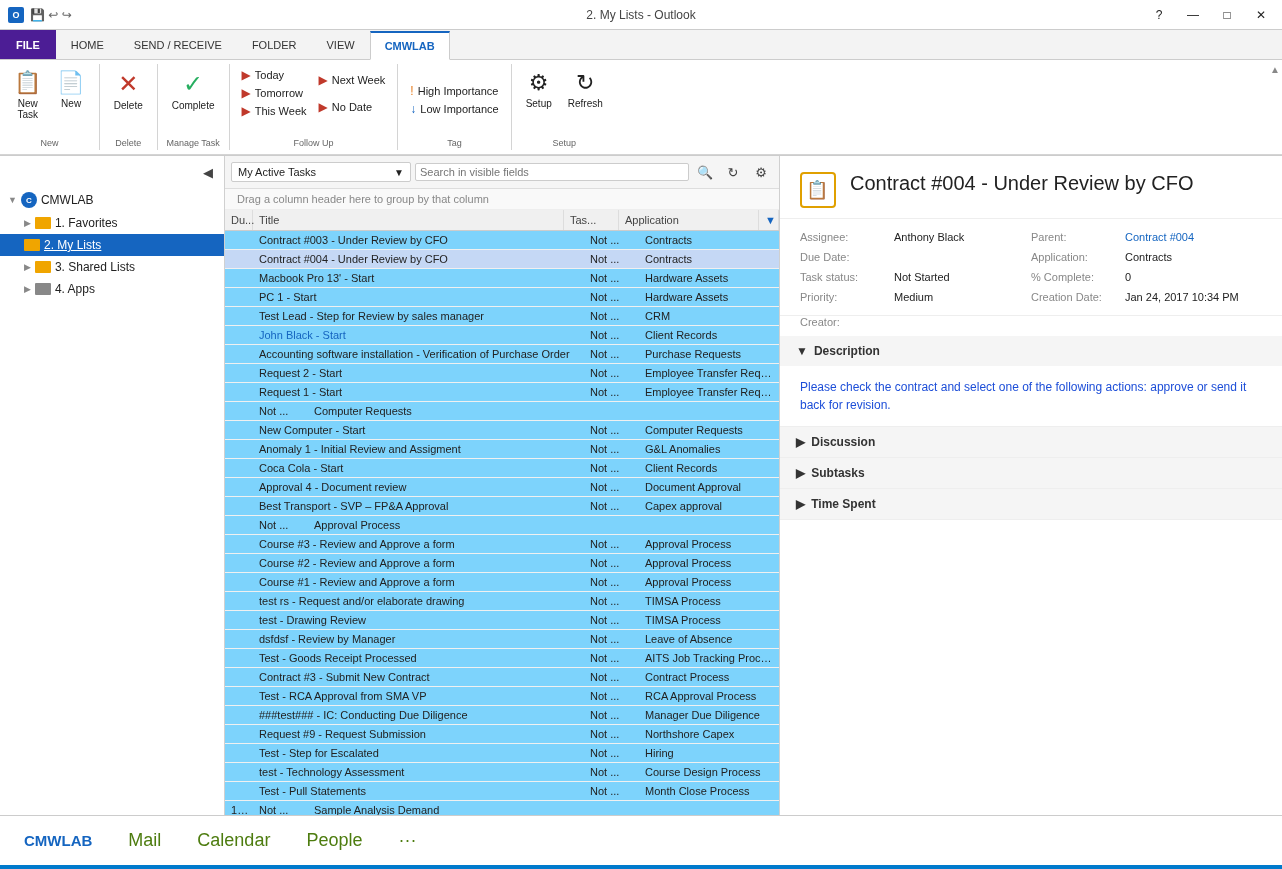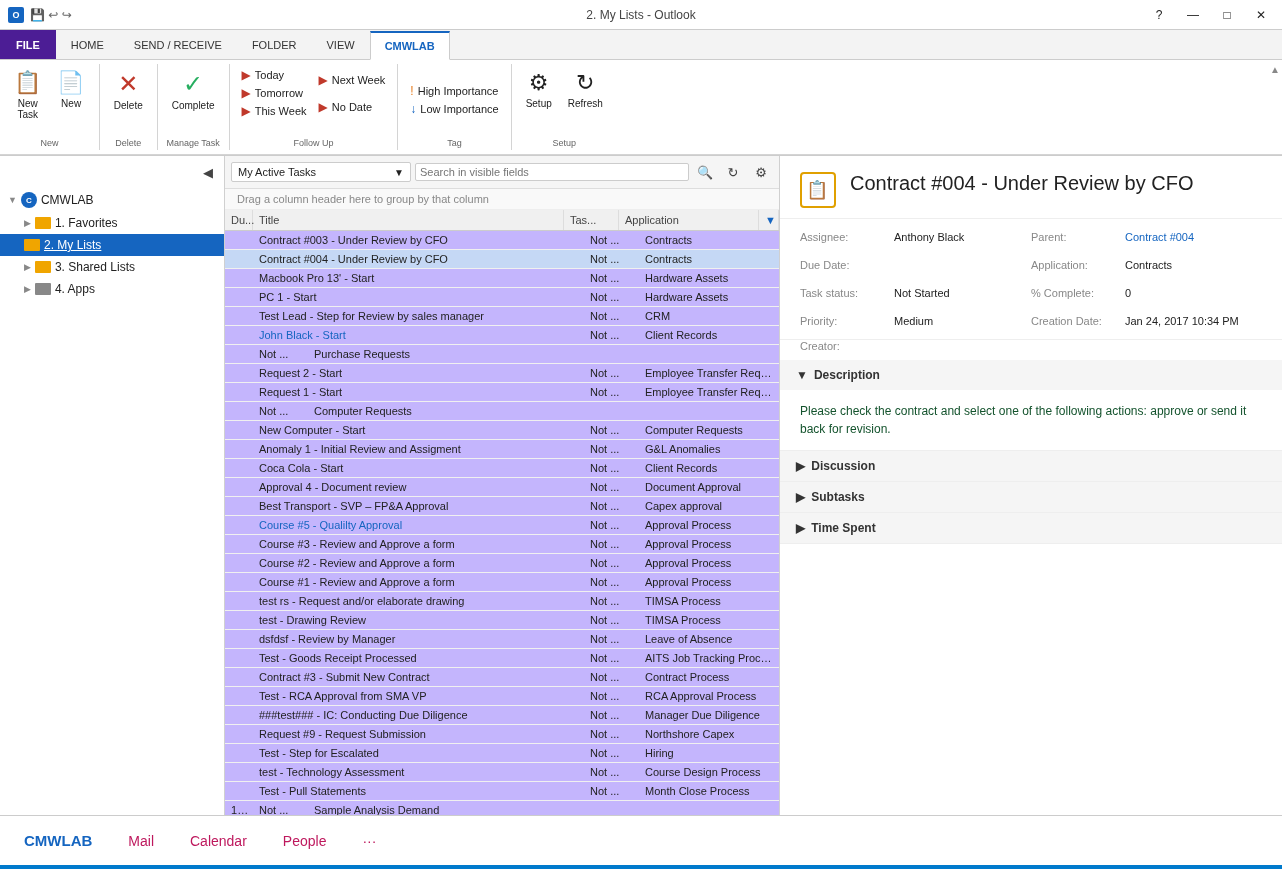--- a/index.html
+++ b/index.html
@@ -82,21 +82,21 @@
     .sidebar-item { display: flex; align-items: center; padding: 4px 8px; cursor: pointer; font-size: 12px; gap: 4px; }
     .sidebar-item.selected { background: #1565c0; color: #fff; }
     .sidebar-avatar { width: 16px; height: 16px; border-radius: 50%; background: #1565c0; display: flex; align-items: center; justify-content: center; color: #fff; font-size: 8px; font-weight: bold; flex-shrink: 0; }
     .sidebar-folder { width: 16px; height: 12px; background: #f0a500; border-radius: 1px; flex-shrink: 0; }
     .sidebar-folder.gray { background: #888; }
 
     
     .content-area { display: flex; flex: 1; overflow: hidden; }
 
     
-    .task-list-panel { width: 555px; background: #c4b5fd; border-right: 1px solid #d0d0d0; display: flex; flex-direction: column; flex-shrink: 0; }
+    .task-list-panel { width: 555px; background: #7dd3fc; border-right: 1px solid #d0d0d0; display: flex; flex-direction: column; flex-shrink: 0; }
     .task-list-toolbar { display: flex; align-items: center; gap: 4px; padding: 4px 6px; border-bottom: 1px solid #ddd; background: #f5f5f5; }
     .task-filter-dropdown { display: flex; align-items: center; gap: 2px; border: 1px solid #ccc; background: #fff; padding: 3px 6px; border-radius: 2px; font-size: 11px; cursor: pointer; width: 180px; }
     .task-search { display: flex; align-items: center; border: 1px solid #ccc; background: #fff; border-radius: 2px; padding: 2px 4px; flex: 1; }
     .task-search input { border: none; outline: none; font-size: 11px; flex: 1; background: transparent; }
     .toolbar-icon-btn { width: 24px; height: 24px; display: flex; align-items: center; justify-content: center; cursor: pointer; border-radius: 2px; font-size: 13px; color: #444; }
 
     .drag-hint { padding: 4px 12px; font-size: 11px; color: #888; background: #f9f9f9; border-bottom: 1px solid #eee; }
 
     .task-table { flex: 1; overflow-y: auto; }
     .task-table-header { display: flex; background: #f0f0f0; border-bottom: 1px solid #ccc; position: sticky; top: 0; z-index: 1; }
@@ -111,33 +111,33 @@
     .task-row.selected { background: #c5d8f5; }
     .task-cell { padding: 3px 6px; font-size: 11px; overflow: hidden; text-overflow: ellipsis; white-space: nowrap; }
     .task-cell.blue-link { color: #1565c0; }
 
     
     .detail-panel { flex: 1; background: #fff; overflow-y: auto; padding: 0; }
     .detail-header { display: flex; align-items: flex-start; padding: 16px 20px 10px; gap: 14px; border-bottom: 1px solid #eee; }
     .detail-icon { width: 36px; height: 36px; border-radius: 4px; background: #fff; border: 2px solid #e0a000; display: flex; align-items: center; justify-content: center; font-size: 18px; flex-shrink: 0; }
     .detail-title { font-size: 20px; color: #222; font-weight: 300; }
 
-    .detail-fields { display: grid; grid-template-columns: 1fr 1fr; gap: 16px 0; padding: 12px 20px; border-bottom: 1px solid #eee; }
+    .detail-fields { display: grid; grid-template-columns: 1fr 1fr; gap: 8px 0; padding: 12px 20px; border-bottom: 1px solid #eee; }
     .detail-field { display: flex; gap: 4px; }
     .detail-field-label { color: #888; font-size: 11px; min-width: 90px; }
     .detail-field-value { font-size: 11px; color: #222; }
     .detail-field-value.link { color: #1565c0; cursor: pointer; }
 
     .detail-section { border-bottom: 1px solid #eee; }
     .detail-section-header { display: flex; align-items: center; gap: 6px; padding: 8px 16px; background: #f5f5f5; cursor: pointer; font-size: 12px; font-weight: 600; color: #333; }
-    .detail-section-content { padding: 12px 20px; font-size: 12px; color: #14532d; line-height: 1.5; }
+    .detail-section-content { padding: 12px 20px; font-size: 12px; color: #1d4ed8; line-height: 1.5; }
 
     
     .bottom-nav { height: 50px; background: #fff; border-top: 1px solid #ccc; display: flex; align-items: center; padding: 0 16px; gap: 20px; }
-    .nav-item { font-size: 14px; color: #be185d; cursor: pointer; padding: 4px 8px; }
+    .nav-item { font-size: 18px; color: #4d7c0f; cursor: pointer; padding: 4px 8px; }
     .nav-item.active { color: #1565c0; font-weight: 600; font-size: 15px; }
 
     
     .status-bar { height: 25px; background: #007acc; display: flex; align-items: center; justify-content: space-between; padding: 0 10px; color: #fff; font-size: 11px; }
 
     
     ::-webkit-scrollbar { width: 8px; height: 8px; }
     ::-webkit-scrollbar-track { background: #f1f1f1; }
     ::-webkit-scrollbar-thumb { background: #bbb; border-radius: 4px; }
 
@@ -361,20 +361,21 @@
     <div class="task-cell col-app">CRM</div>
   </div>
             <div class="task-row">
     <div class="task-cell col-du"></div>
     <div class="task-cell col-title blue-link">John Black - Start</div>
     <div class="task-cell col-tas">Not ...</div>
     <div class="task-cell col-app">Client Records</div>
   </div>
             <div class="task-row">
     <div class="task-cell col-du"></div>
+    <div class="task-cell col-title">Accounting software installation - Verification of Purchase Order</div>
     <div class="task-cell col-tas">Not ...</div>
     <div class="task-cell col-app">Purchase Requests</div>
   </div>
             <div class="task-row">
     <div class="task-cell col-du"></div>
     <div class="task-cell col-title">Request 2 - Start</div>
     <div class="task-cell col-tas">Not ...</div>
     <div class="task-cell col-app">Employee Transfer Reque...</div>
   </div>
             <div class="task-row">
@@ -413,21 +414,20 @@
     <div class="task-cell col-app">Document Approval</div>
   </div>
             <div class="task-row">
     <div class="task-cell col-du"></div>
     <div class="task-cell col-title">Best Transport - SVP – FP&amp;A Approval</div>
     <div class="task-cell col-tas">Not ...</div>
     <div class="task-cell col-app">Capex approval</div>
   </div>
             <div class="task-row">
     <div class="task-cell col-du"></div>
-    <div class="task-cell col-title blue-link">Course #5 - Qualilty Approval</div>
     <div class="task-cell col-tas">Not ...</div>
     <div class="task-cell col-app">Approval Process</div>
   </div>
             <div class="task-row">
     <div class="task-cell col-du"></div>
     <div class="task-cell col-title">Course #3 - Review and Approve a form</div>
     <div class="task-cell col-tas">Not ...</div>
     <div class="task-cell col-app">Approval Process</div>
   </div>
             <div class="task-row">

